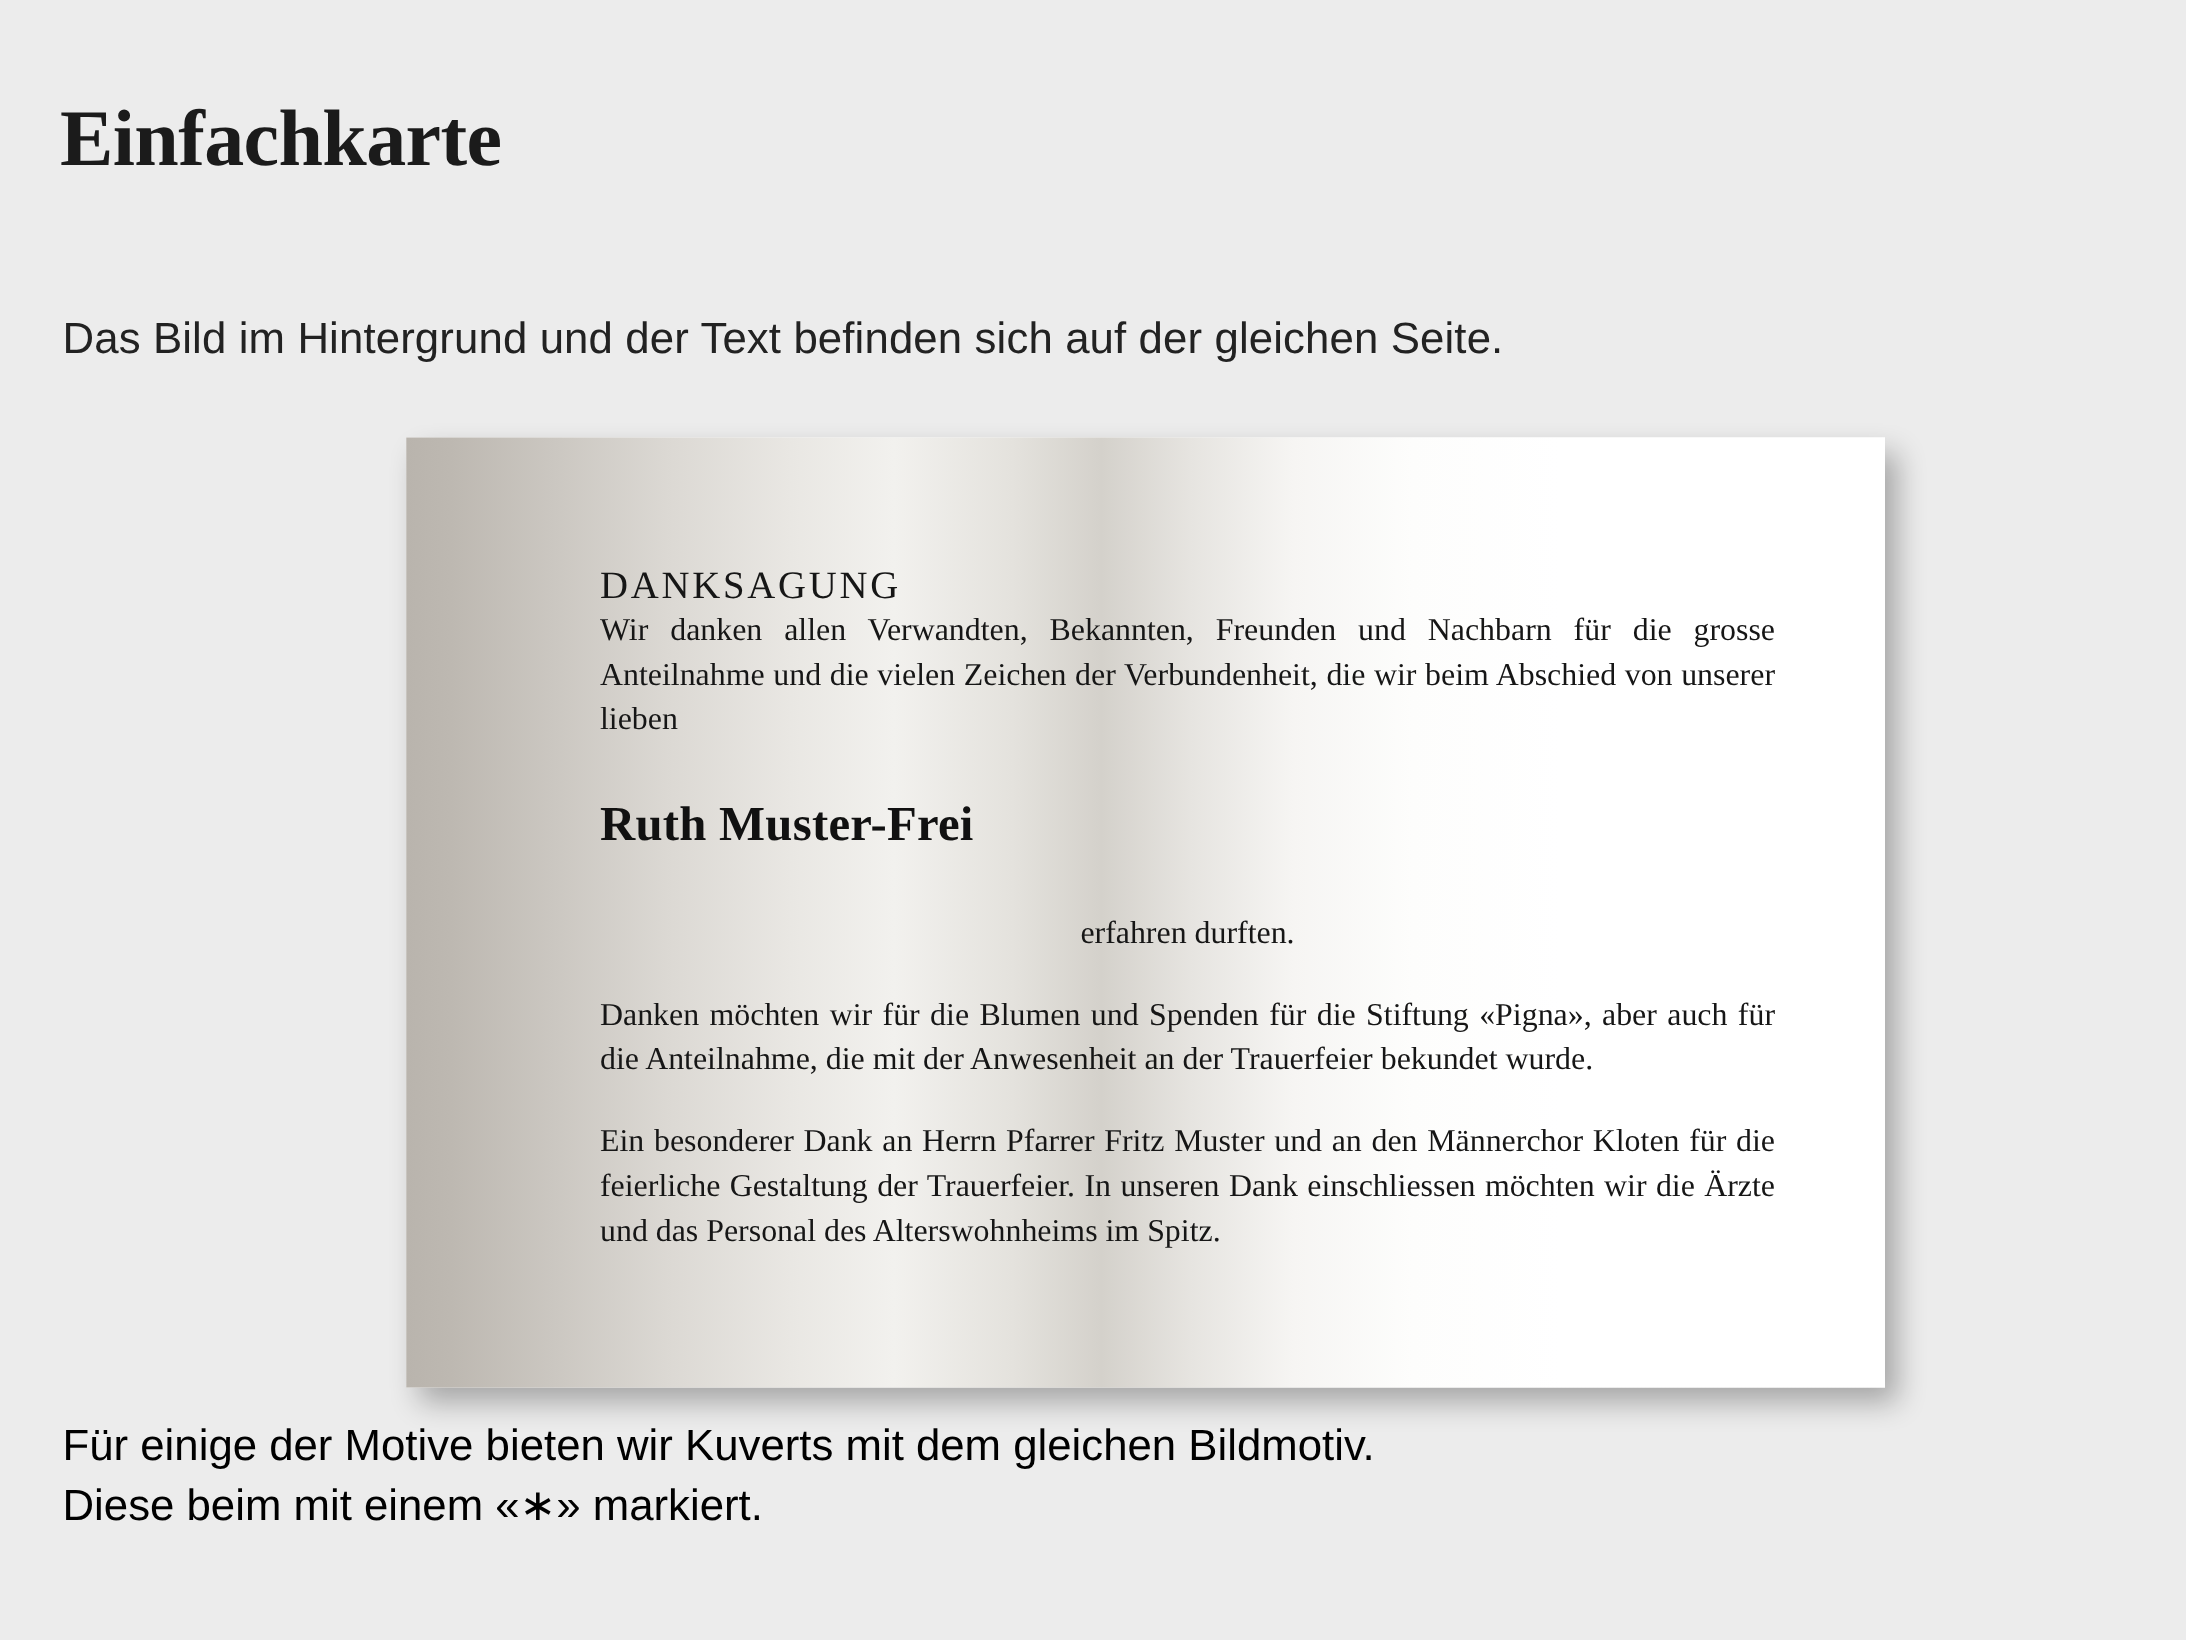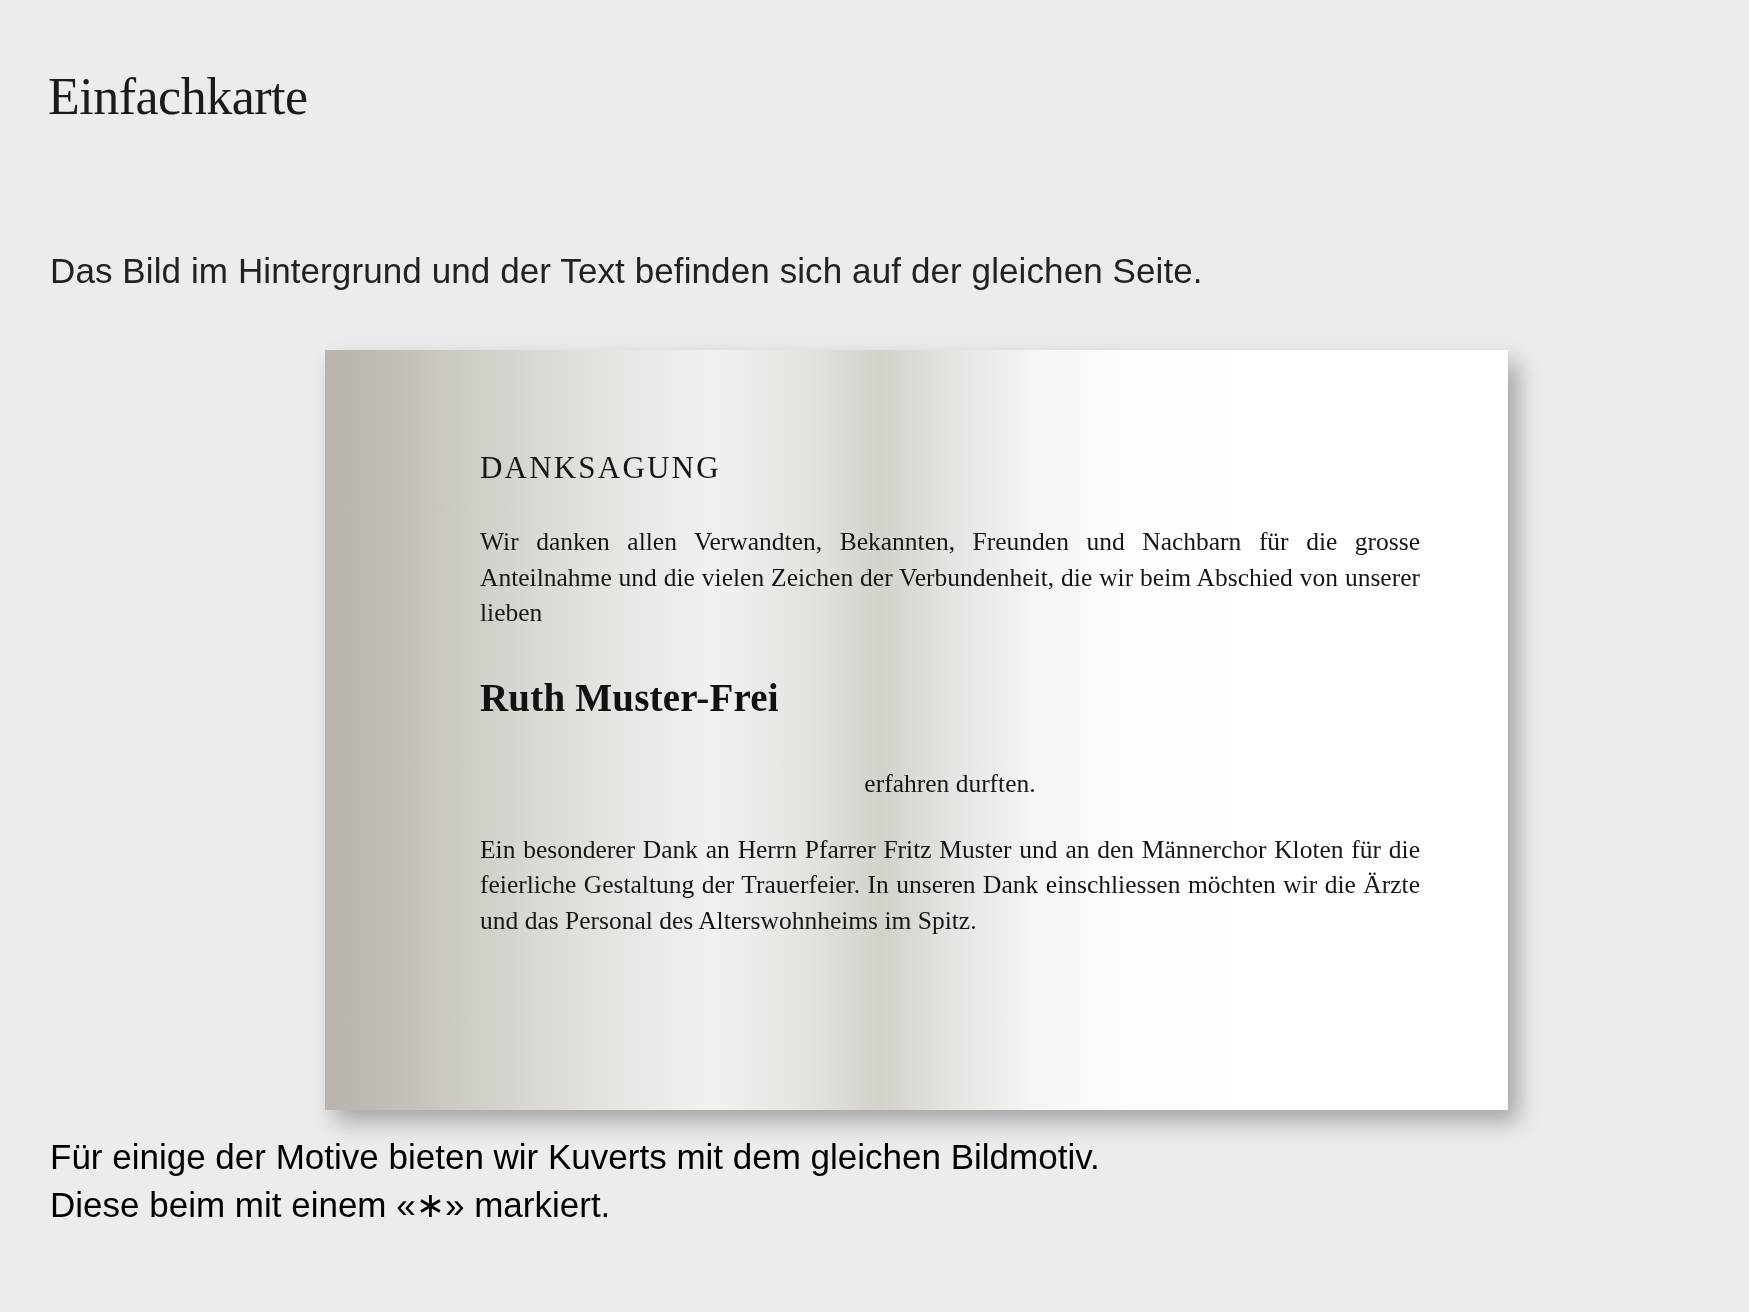--- a/index.html
+++ b/index.html
@@ -14,22 +14,22 @@
     color: #1c1c1c;
     overflow: hidden;
     position: relative;
   }
 
   .page-title {
     position: absolute;
     left: 48px;
     top: 36px;
     font-family: "Liberation Serif", serif;
-    font-size: 52px;
-    font-weight: 400;
+    font-size: 64px;
+    font-weight: 700;
     letter-spacing: -0.5px;
     color: #1b1b1b;
     line-height: 1.0;
   }
 
   .subtitle {
     position: absolute;
     left: 50px;
     top: 216px;
     font-size: 35px;
@@ -85,21 +85,20 @@
     left: 155px;
     top: 100px;
     width: 940px;
     font-family: "Liberation Serif", serif;
     color: #161616;
   }
 
   .danksagung {
     font-size: 31px;
     letter-spacing: 2.2px;
-    margin-bottom: 38px;
     color: #161616;
   }
 
   .para {
     font-size: 25.5px;
     line-height: 1.40;
     text-align: justify;
     margin: 0 0 30px 0;
     color: #161616;
   }
@@ -135,20 +134,21 @@
 <p class="subtitle">Das Bild im Hintergrund und der Text befinden sich auf der gleichen Seite.</p>
 
 <div class="card-wrap">
   <div class="card-shadow"></div>
   <div class="card">
     <div class="card-text">
       <div class="danksagung">DANKSAGUNG</div>
       <p class="para">Wir danken allen Verwandten, Bekannten, Freunden und Nachbarn für die grosse Anteilnahme und die vielen Zeichen der Verbundenheit, die wir beim Abschied von unserer lieben</p>
       <div class="deceased-name">Ruth Muster-Frei</div>
       <p class="para nojust">erfahren durften.</p>
+      <p class="para">Danken möchten wir für die Blumen und Spenden für die Stiftung «Pigna», aber auch für die Anteilnahme, die mit der Anwesenheit an der Trauerfeier bekundet wurde.</p>
       <p class="para">Ein besonderer Dank an Herrn Pfarrer Fritz Muster und an den Männerchor Kloten für die feierliche Gestaltung der Trauerfeier. In unseren Dank einschliessen möchten wir die Ärzte und das Personal des Alterswohnheims im Spitz.</p>
 
     </div>
   </div>
 </div>
 
 <div class="bottom-note">
   <div>Für einige der Motive bieten wir Kuverts mit dem gleichen Bildmotiv.</div>
   <div>Diese beim mit einem «∗» markiert.</div>
 </div>

